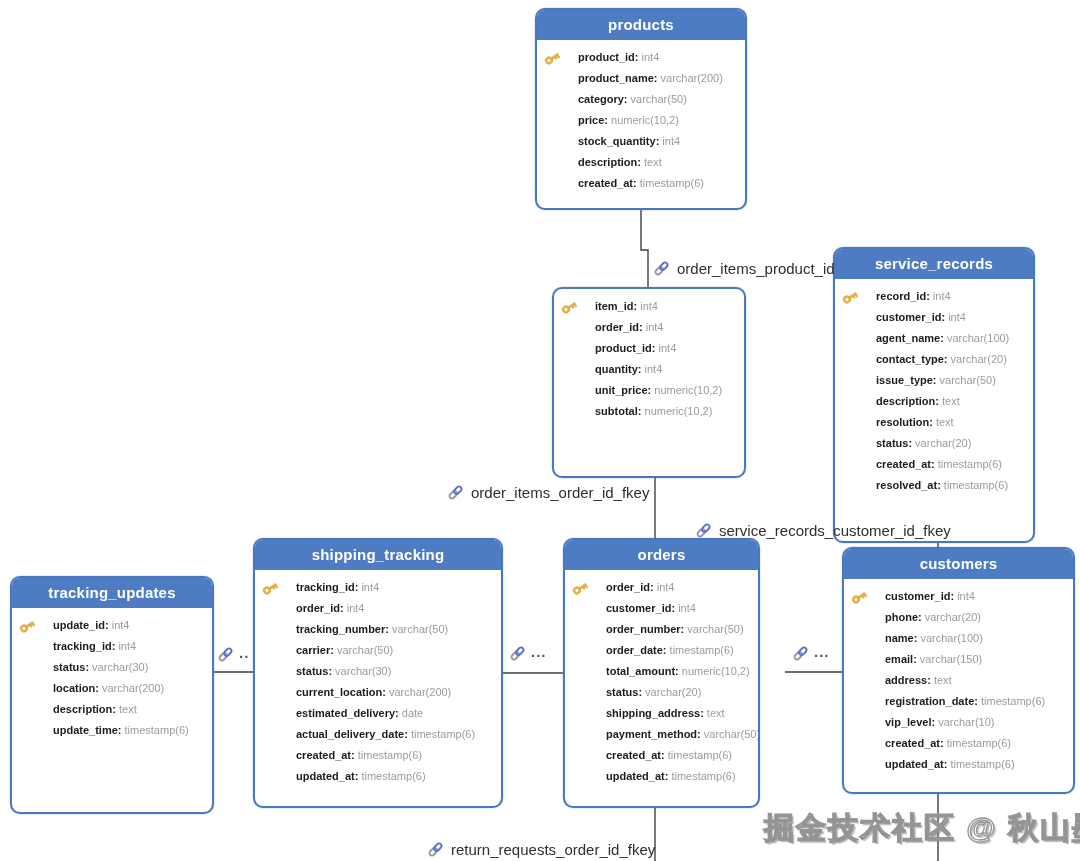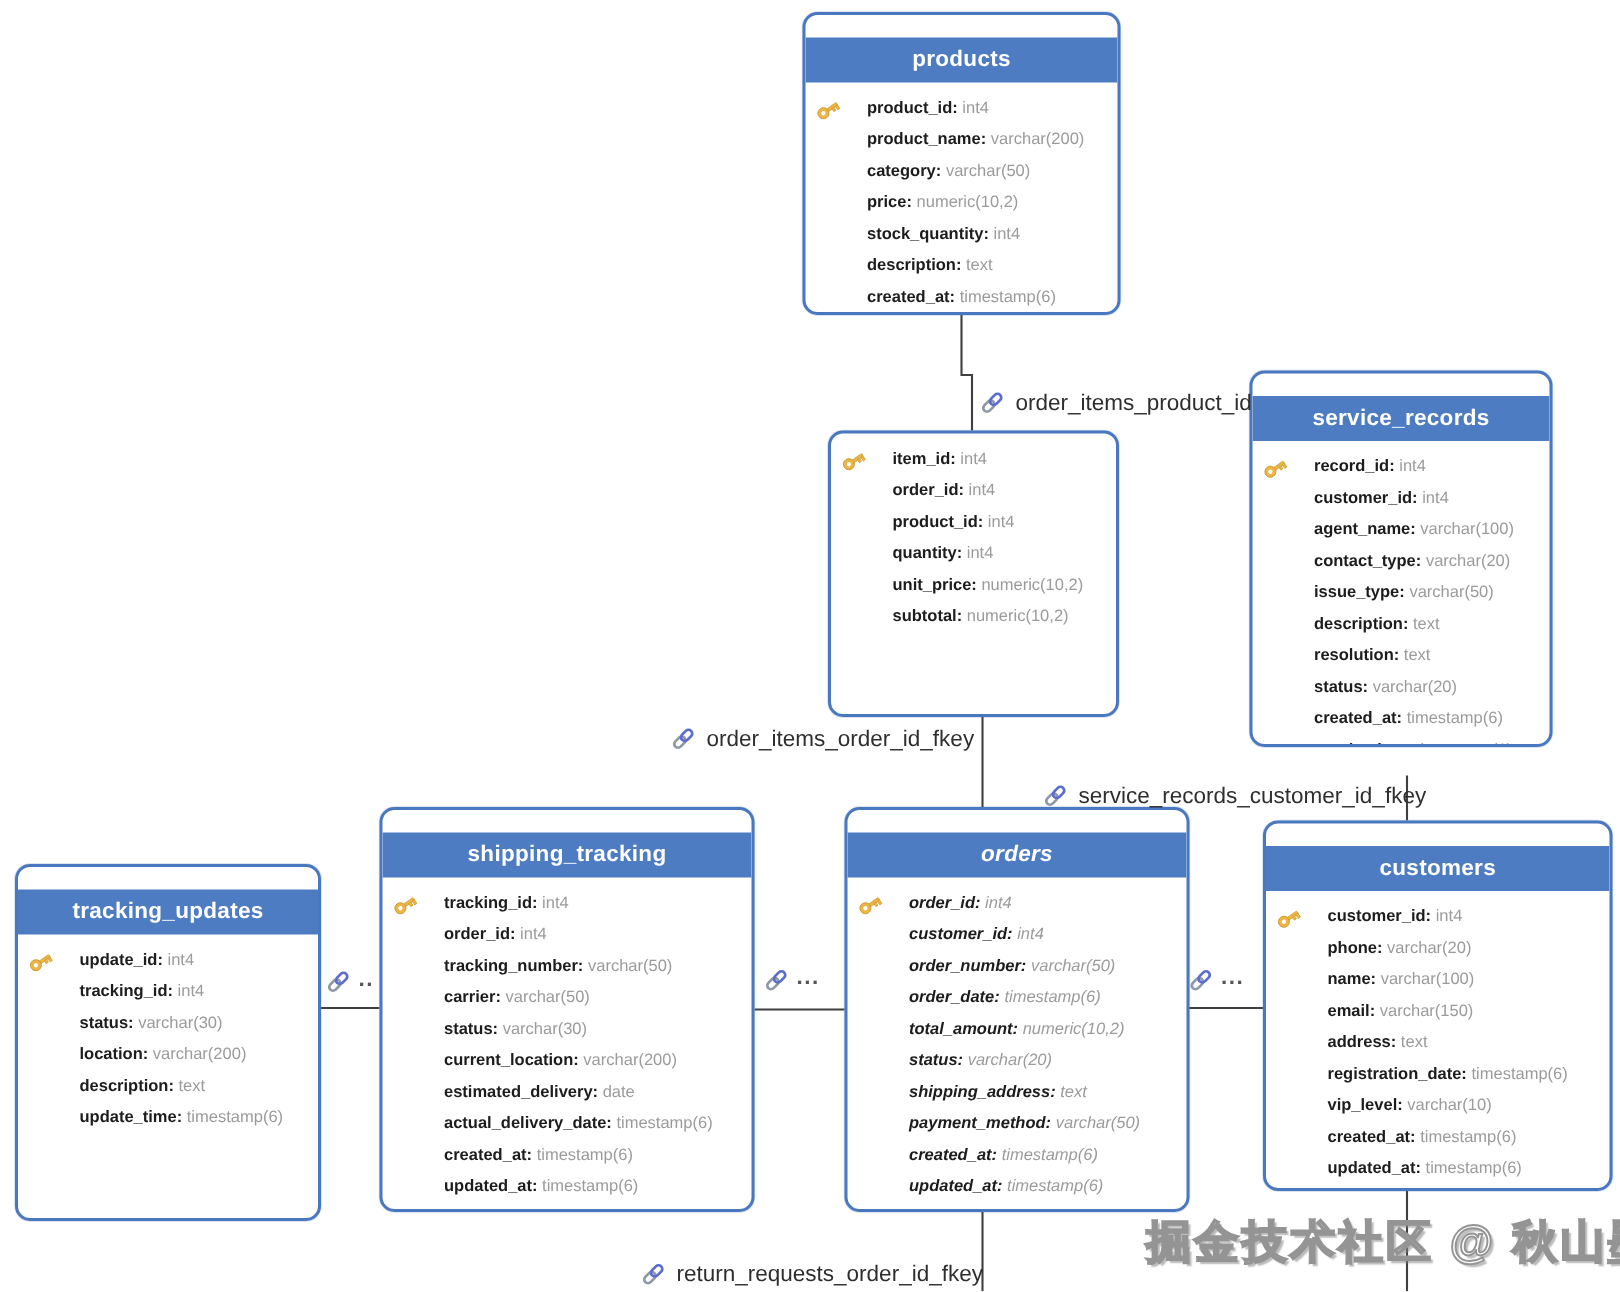--- a/index.html
+++ b/index.html
@@ -11,21 +11,20 @@
   #rel-lines { position:absolute; left:0; top:0; z-index:0; }
   .db-table {
     position:absolute; box-sizing:border-box; z-index:2;
     background:#ffffff; border:2px solid #4a78c0; border-radius:10px;
     overflow:hidden; box-shadow:0 0 0 0.5px rgba(74,120,192,0.25);
   }
   .tbl-header {
     height:30px; line-height:30px; text-align:center;
     background:#4d7cc2; color:#ffffff; font-weight:bold; font-size:15px;
     letter-spacing:0.2px;
-    margin-top:15px;
   }
   .tbl-body { padding-top:7px; }
   .frow {
     position:relative; height:21px; line-height:21px; padding-left:41px;
     font-size:11px; white-space:nowrap;
   }
   .fname { color:#1c1c1c; font-weight:bold; }
   .ftype { color:#9b9b9b; }
   .key-icon { position:absolute; left:6px; top:2px; }
   .rel-label {
@@ -94,21 +93,21 @@
             </g>
           </svg><span class="fname">item_id:</span><span class="ftype"> int4</span></div>
         <div class="frow"><span class="fname">order_id:</span><span class="ftype"> int4</span></div>
         <div class="frow"><span class="fname">product_id:</span><span class="ftype"> int4</span></div>
         <div class="frow"><span class="fname">quantity:</span><span class="ftype"> int4</span></div>
         <div class="frow"><span class="fname">unit_price:</span><span class="ftype"> numeric(10,2)</span></div>
         <div class="frow"><span class="fname">subtotal:</span><span class="ftype"> numeric(10,2)</span></div>
       </div>
   </div>
 
-  <div class="db-table" style="left:833px; top:247px; width:202px; height:251px;">
+  <div class="db-table" style="left:833px; top:247px; width:202px; height:296px;">
     <div class="tbl-header">service_records</div>
     <div class="tbl-body">
         <div class="frow"><svg class="key-icon" width="19" height="18" viewBox="0 0 24 24">
             <g transform="rotate(-35 12 12)">
               <rect x="8" y="10.6" width="13" height="2.9" rx="1" fill="#ecb546" stroke="#cf9a30" stroke-width="0.6"></rect>
               <rect x="14.6" y="12.8" width="2.3" height="3.4" fill="#ecb546" stroke="#cf9a30" stroke-width="0.6"></rect>
               <rect x="18.4" y="12.8" width="2.3" height="4.1" fill="#ecb546" stroke="#cf9a30" stroke-width="0.6"></rect>
               <circle cx="6.2" cy="12" r="4.9" fill="#ecb546" stroke="#cf9a30" stroke-width="0.8"></circle>
               <circle cx="6.2" cy="12" r="1.9" fill="#ffffff"></circle>
             </g>
@@ -162,21 +161,21 @@
         <div class="frow"><span class="fname">carrier:</span><span class="ftype"> varchar(50)</span></div>
         <div class="frow"><span class="fname">status:</span><span class="ftype"> varchar(30)</span></div>
         <div class="frow"><span class="fname">current_location:</span><span class="ftype"> varchar(200)</span></div>
         <div class="frow"><span class="fname">estimated_delivery:</span><span class="ftype"> date</span></div>
         <div class="frow"><span class="fname">actual_delivery_date:</span><span class="ftype"> timestamp(6)</span></div>
         <div class="frow"><span class="fname">created_at:</span><span class="ftype"> timestamp(6)</span></div>
         <div class="frow"><span class="fname">updated_at:</span><span class="ftype"> timestamp(6)</span></div>
       </div>
   </div>
 
-  <div class="db-table" style="left:563px; top:538px; width:230px; height:270px;font-style:italic;">
+  <div class="db-table" style="left:563px; top:538px; width:197px; height:270px;">
     <div class="tbl-header">orders</div>
     <div class="tbl-body">
         <div class="frow"><svg class="key-icon" width="19" height="18" viewBox="0 0 24 24">
             <g transform="rotate(-35 12 12)">
               <rect x="8" y="10.6" width="13" height="2.9" rx="1" fill="#ecb546" stroke="#cf9a30" stroke-width="0.6"></rect>
               <rect x="14.6" y="12.8" width="2.3" height="3.4" fill="#ecb546" stroke="#cf9a30" stroke-width="0.6"></rect>
               <rect x="18.4" y="12.8" width="2.3" height="4.1" fill="#ecb546" stroke="#cf9a30" stroke-width="0.6"></rect>
               <circle cx="6.2" cy="12" r="4.9" fill="#ecb546" stroke="#cf9a30" stroke-width="0.8"></circle>
               <circle cx="6.2" cy="12" r="1.9" fill="#ffffff"></circle>
             </g>

